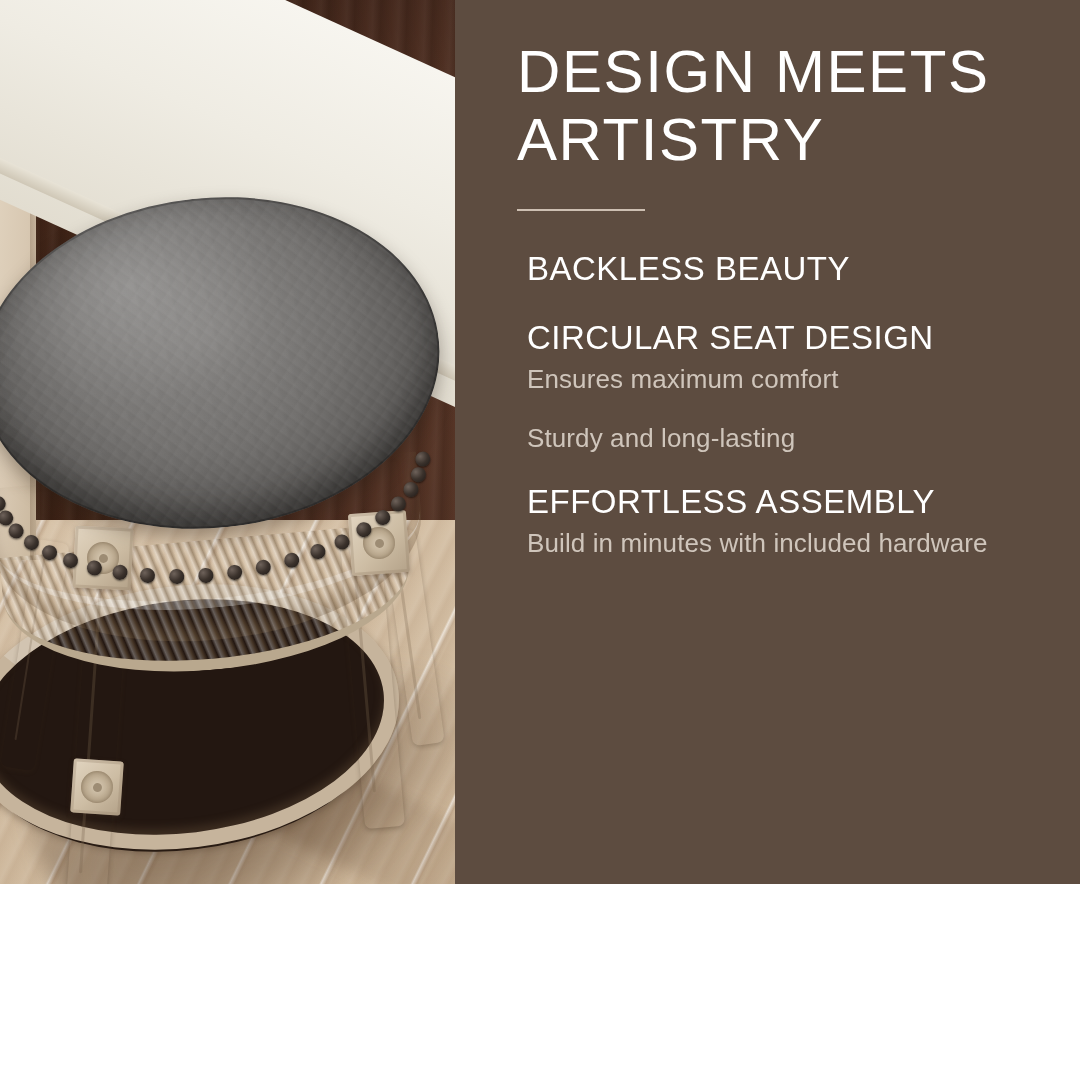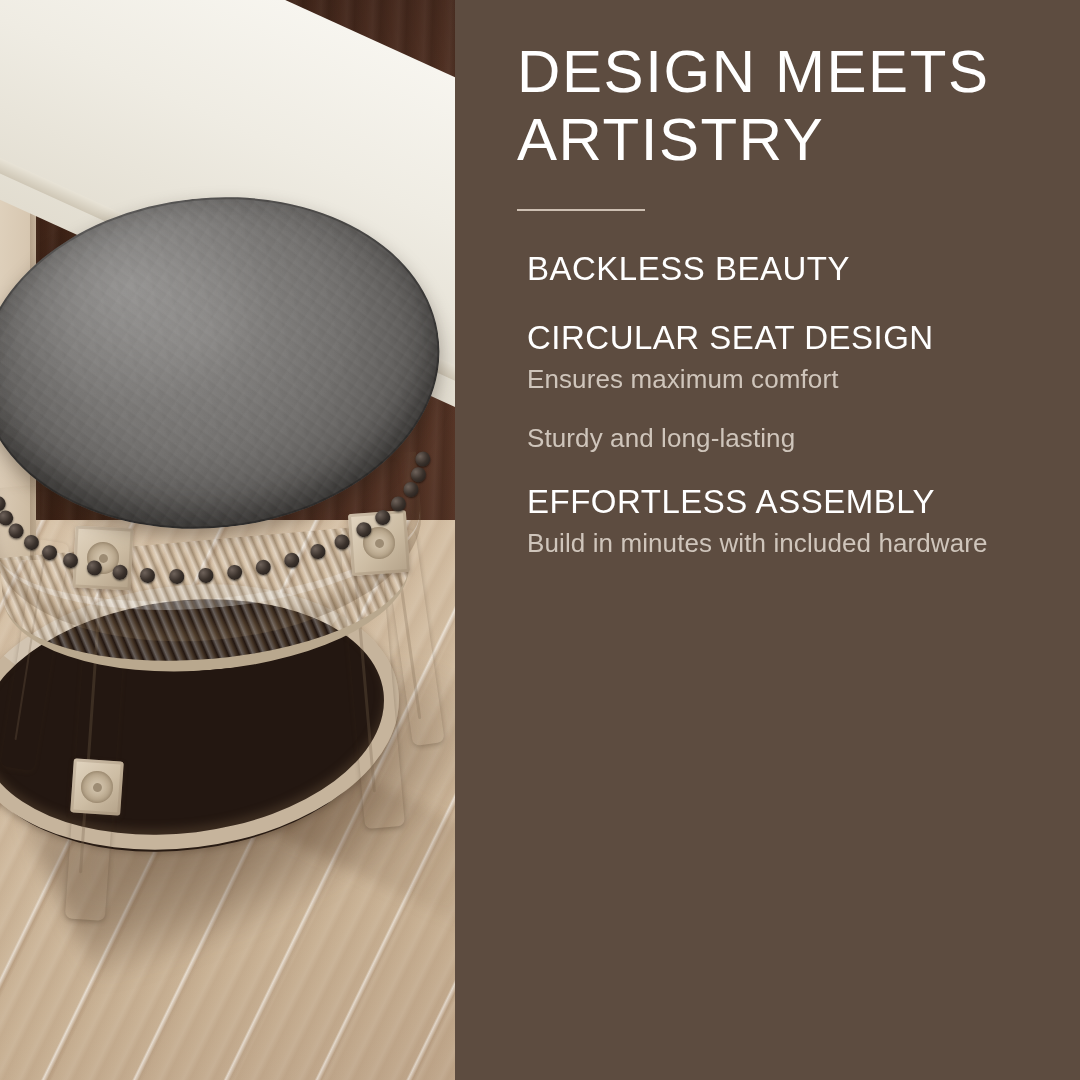--- a/index.html
+++ b/index.html
@@ -7,21 +7,21 @@
     background: #ffffff;
   }
   body {
     font-family: "Liberation Sans", sans-serif;
     -webkit-font-smoothing: antialiased;
   }
 
   #infographic {
     position: relative;
     width: 1080px;
-    height: 1080px;
+    height: 884px;
     overflow: hidden;
     background: #0369a1;
   }
 
   
   .photo-panel {
     position: absolute;
     left: 0; top: 0;
     width: 455px; height: 1080px;
     overflow: hidden;

